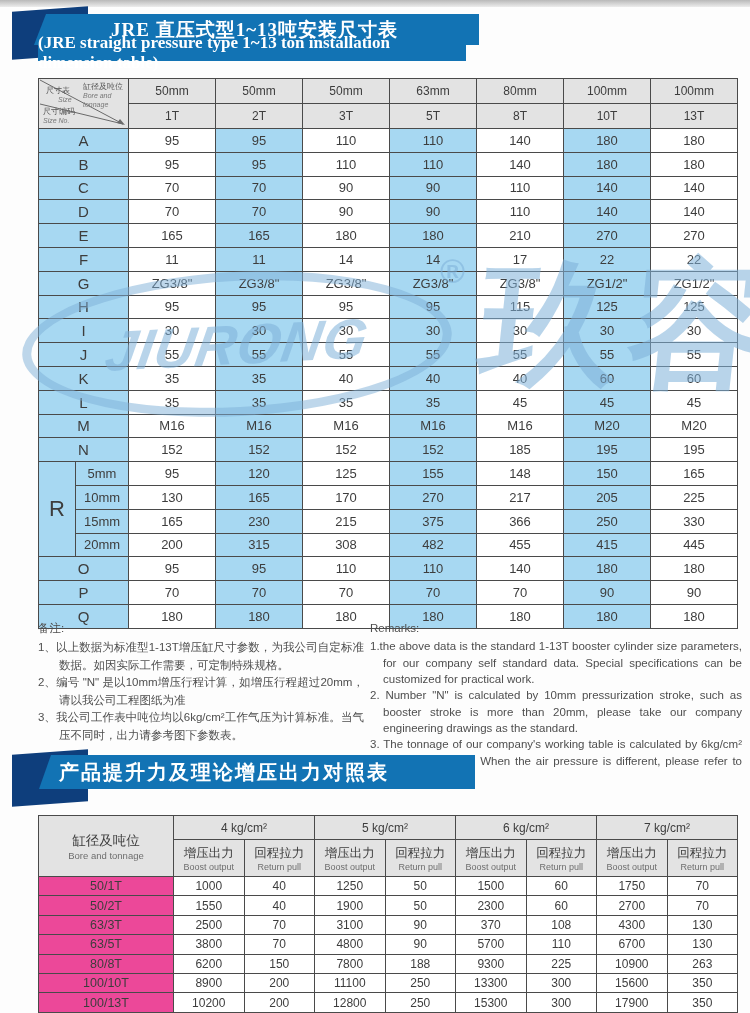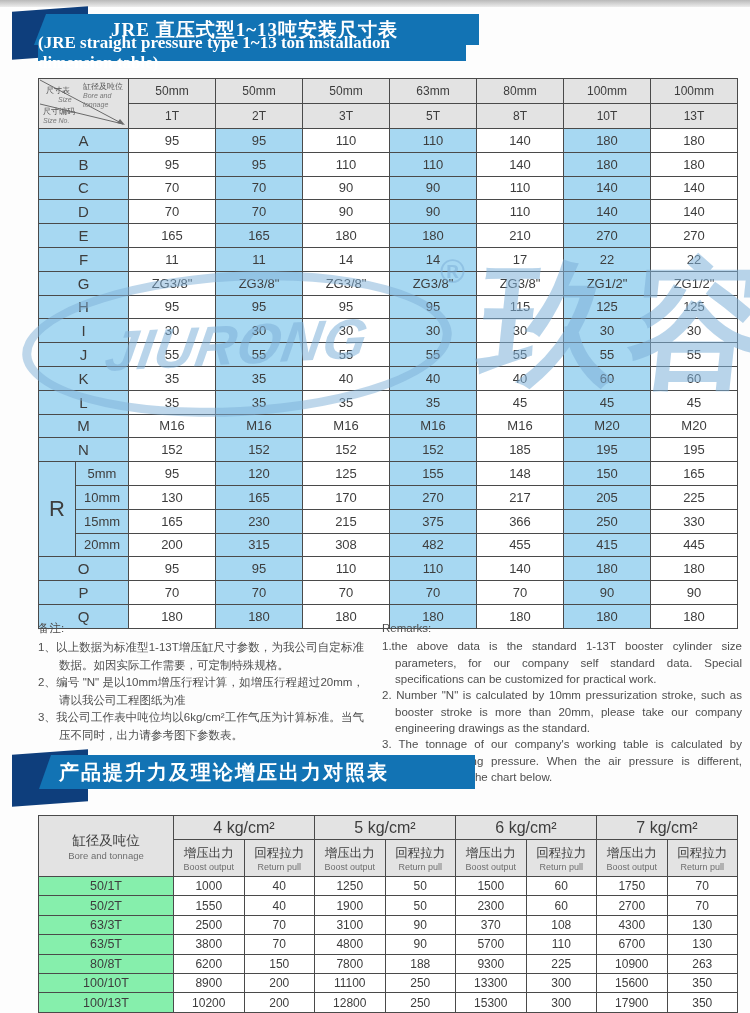--- a/index.html
+++ b/index.html
@@ -42,40 +42,40 @@
   th.corner{background:#e3e3e3;position:relative;}
   .corner svg{position:absolute;inset:0;}
   .corner .c{position:absolute;font-size:8px;line-height:1.15;color:#555;text-align:left;}
   .corner .c .en{font-size:7px;color:#777;font-style:italic;}
   .lb-size{left:7px;top:7px;}
   .lb-size .en{margin-left:12px;}
   .lb-bore{right:5px;top:3px;text-align:right;}
   .lb-no{left:4px;bottom:3px;}
 
   
-  #remarks{position:absolute;top:620px;left:38px;width:704px;display:flex;gap:18px;color:#4e4e4e;}
+  #remarks{position:absolute;top:620px;left:38px;width:704px;display:flex;gap:6px;color:#4e4e4e;}
   .rem-zh{width:326px;font-size:11.5px;line-height:1.52;}
   .rem-en{flex:1;font-size:11.5px;line-height:1.42;}
   .rem-h{margin-bottom:2px;}
   .rem-zh .rem-item{padding-left:21px;text-indent:-21px;text-align:justify;}
   .rem-en .rem-item{padding-left:13px;text-indent:-13px;text-align:justify;}
 
   
   #out-table{position:absolute;top:815px;left:38px;width:699px;}
   #out-table thead tr.r1{height:24px;}
   #out-table thead tr.r2{height:37px;}
   #out-table tbody tr{height:19.4px;}
-  #out-table th.pres{background:#e3e3e3;font-size:16px;}
+  #out-table th.pres{background:#e3e3e3;font-size:12px;}
   #out-table th.subh{background:#e3e3e3;}
   #out-table .sz{font-size:12.5px;color:#3d3d3d;}
   #out-table .se{font-size:9px;color:#6e6e6e;}
   #out-table th.ocorner{background:#e3e3e3;}
   .oc-zh{font-size:13.5px;color:#3d3d3d;}
   .oc-en{font-size:9.5px;color:#6e6e6e;}
-  #out-table td.olbl{background:#86efac;font-size:12.5px;}
+  #out-table td.olbl{background:#ec4899;font-size:12.5px;}
   #out-table td.oval{background:#fff;font-size:12px;}
 
   
   #watermark{position:absolute;top:258px;left:16px;width:730px;height:165px;z-index:6;
        pointer-events:none;color:rgba(125,176,216,0.55);}
   .wm-ellipse{position:absolute;left:6px;top:14px;width:412px;height:126px;
        border:9px solid rgba(125,176,216,0.5);border-radius:50%;
        display:flex;align-items:center;justify-content:center;transform:rotate(-3deg);}
   .wm-brand{font-weight:bold;font-style:italic;font-size:56px;letter-spacing:1px;transform:skewX(-12deg);}
   .wm-reg{position:absolute;left:424px;top:-6px;font-size:34px;font-weight:bold;}

